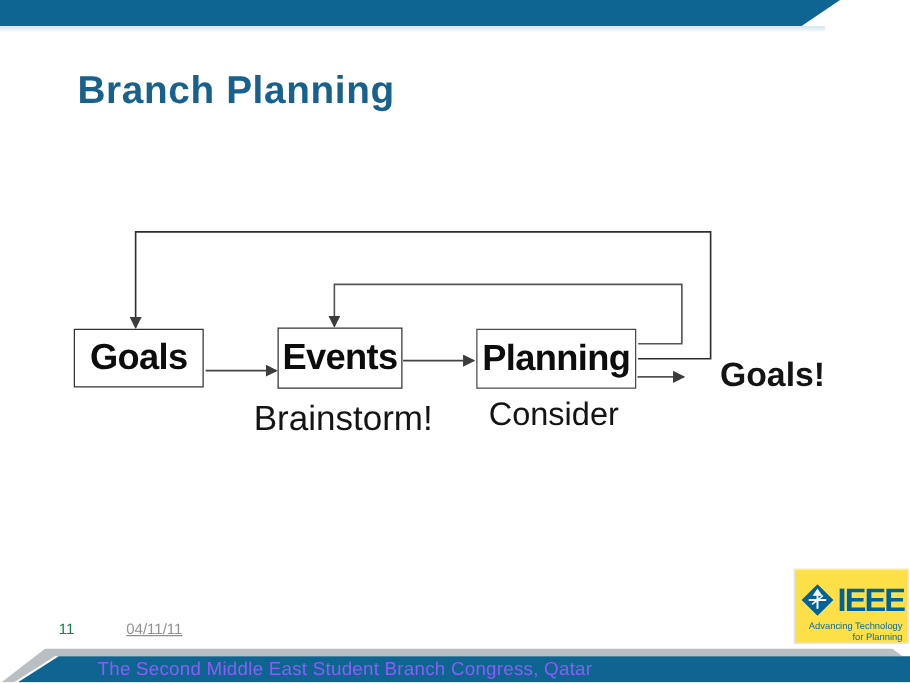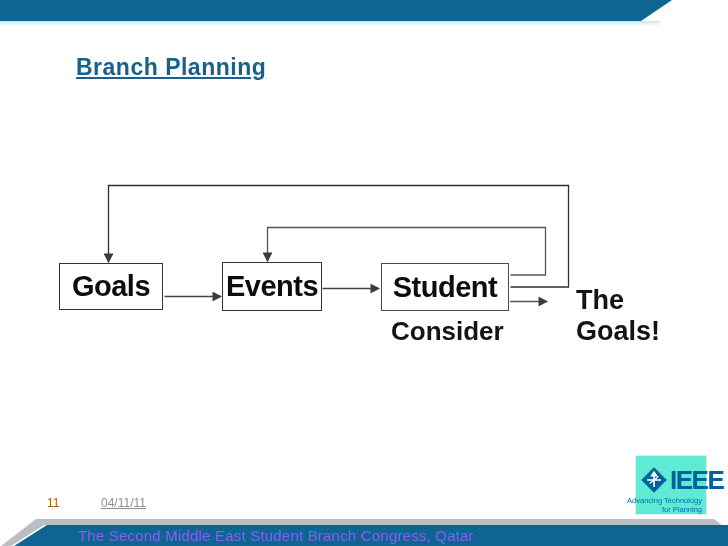--- a/index.html
+++ b/index.html
@@ -21,60 +21,59 @@
   .header-bar {
     position: absolute; left: 0; top: 0; width: 728px; height: 21px;
     background: var(--bar-blue);
     clip-path: polygon(0 0, 672px 0, 641px 21px, 0 21px);
   }
   .header-stripe {
     position: absolute; left: 0; top: 21px; width: 660px; height: 5px;
     background: linear-gradient(to bottom, #cfe3ee, #ffffff);
   }
   .slide-title {
-    position: absolute; left: 76px; top: 54px;
-    font-size: 23px; font-weight: bold; letter-spacing: 0.5px;
+    position: absolute; left: 62px; top: 54px;
+    font-size: 31px; font-weight: bold; letter-spacing: 0.5px;
     color: var(--title-blue);
     white-space: nowrap;
-    text-decoration: underline;
   }
 
   
   .connectors { position: absolute; left: 0; top: 0; width: 728px; height: 546px; }
   .flow-box {
     position: absolute;
     background: #ffffff;
     border: 1.5px solid #333333;
     display: flex; align-items: center; justify-content: center;
     font-weight: bold; font-size: 29px; letter-spacing: -0.5px;
     color: #0d0d0d; white-space: nowrap;
   }
   .box-goals    { left: 59px;  top: 263px; width: 104px; height: 47px; }
   .box-events   { left: 222px; top: 262px; width: 100px; height: 49px; }
   .box-evaluate { left: 381px; top: 263px; width: 128px; height: 48px; border-color: #4a4a4a; }
 
   .note { position: absolute; color: #141414; white-space: nowrap; }
   .note-brainstorm { left: 203px; top: 319px; font-size: 28px; }
-  .note-consider   { left: 391px; top: 317px; font-size: 26px; line-height: 28px; white-space: normal; width: 130px; font-weight: bold; }
+  .note-consider   { left: 391px; top: 317px; font-size: 26px; line-height: 28px; white-space: normal; width: 130px; }
   .note-plan       { left: 576px; top: 285px; font-size: 27px; font-weight: bold; line-height: 31px; }
 
   
   .footer-shapes { position: absolute; left: 0; top: 515px; width: 728px; height: 31px; }
-  .page-number { position: absolute; left: 47px;  top: 496px; font-size: 12px; color: #a16207; }
+  .page-number { position: absolute; left: 47px;  top: 496px; font-size: 12px; color: #15803d; }
   .slide-date  { position: absolute; left: 101px; top: 496px; font-size: 12px; color: #8f8f8f; text-decoration: underline; }
   .footer-banner-text {
     position: absolute; left: 78px; top: 527px;
     font-size: 15px; color: #8b5cf6; letter-spacing: 0.2px;
     white-space: nowrap;
   }
 
   
   .ieee-logo {
-    position: absolute; left: 635px; top: 455px; width: 72px; height: 60px;
-    background: #5eead4; border: 1px solid #e6e9ea;
+    position: absolute; left: 635px; top: 455px; width: 92px; height: 60px;
+    background: #fde047; border: 1px solid #e6e9ea;
   }
   .ieee-row { position: absolute; left: 4px; top: 10px; display: flex; align-items: center; }
   .ieee-diamond { width: 28px; height: 28px; }
   .ieee-word {
     font-size: 26px; font-weight: bold; letter-spacing: -1.5px;
     color: var(--ieee-blue); margin-left: 2px; line-height: 26px;
   }
   .ieee-tagline {
     position: absolute; right: 4px; top: 41px;
     font-size: 7.5px; color: #0a6ba5;
@@ -108,28 +107,28 @@
     <path d="M510 301.5 L547 301.5" fill="none" stroke="#555555" stroke-width="1.3" marker-end="url(#arrow)"></path>
   </svg>
 
   <div class="flow-box box-events">
     <span>Events</span>
   </div>
   <div class="flow-box box-goals">
     <span>Goals</span>
   </div>
   <div class="flow-box box-evaluate">
-    <span>Student</span>
+    <span>Planning</span>
   </div>
 
+  <div class="note note-brainstorm">Brainstorm!</div>
   <div class="note note-consider">
     <div>Consider</div>
   </div>
   <div class="note note-plan">
-    <div>The</div>
     <div>Goals!</div>
   </div>
 
   <div class="page-number">11</div>
   <div class="slide-date">04/11/11</div>
 
   <svg class="footer-shapes" viewBox="0 0 728 31" xmlns="http://www.w3.org/2000/svg">
     <polygon points="36,4 714,4 722,10 44,10 11,31 1,31" fill="#b9bfc3"></polygon>
     <polygon points="47,10 728,10 728,31 14,31" fill="#0e6591"></polygon>
   </svg>

